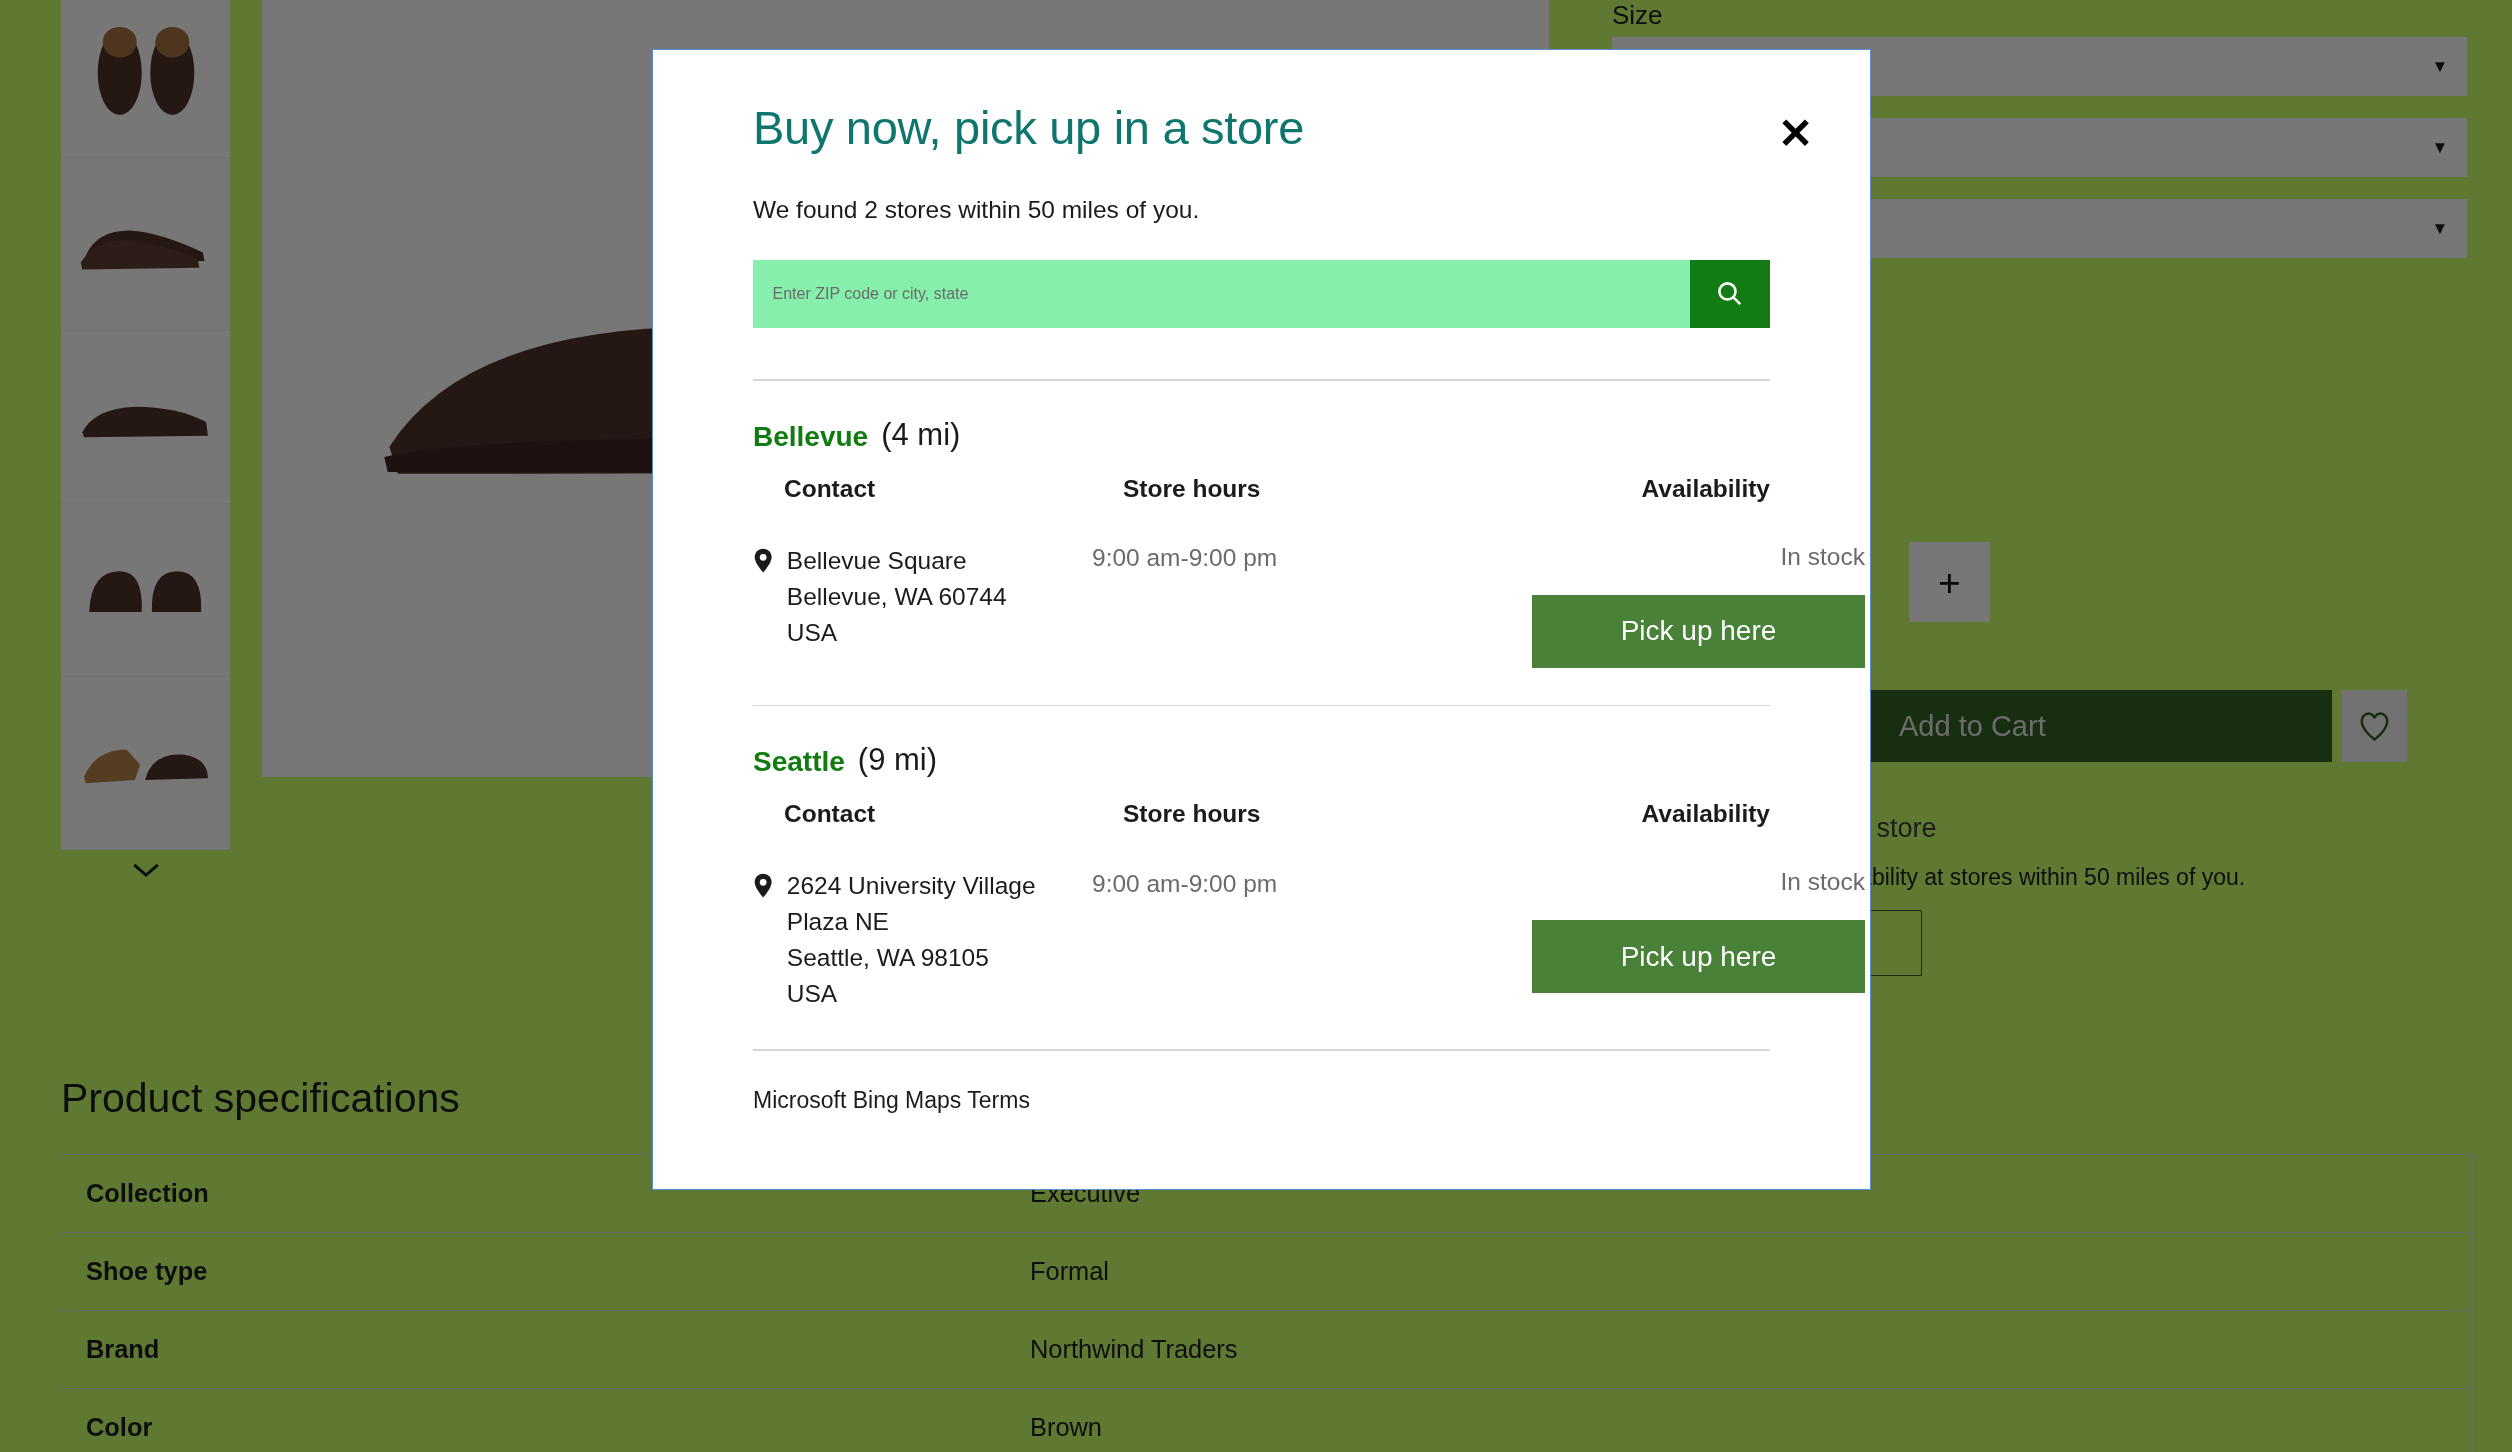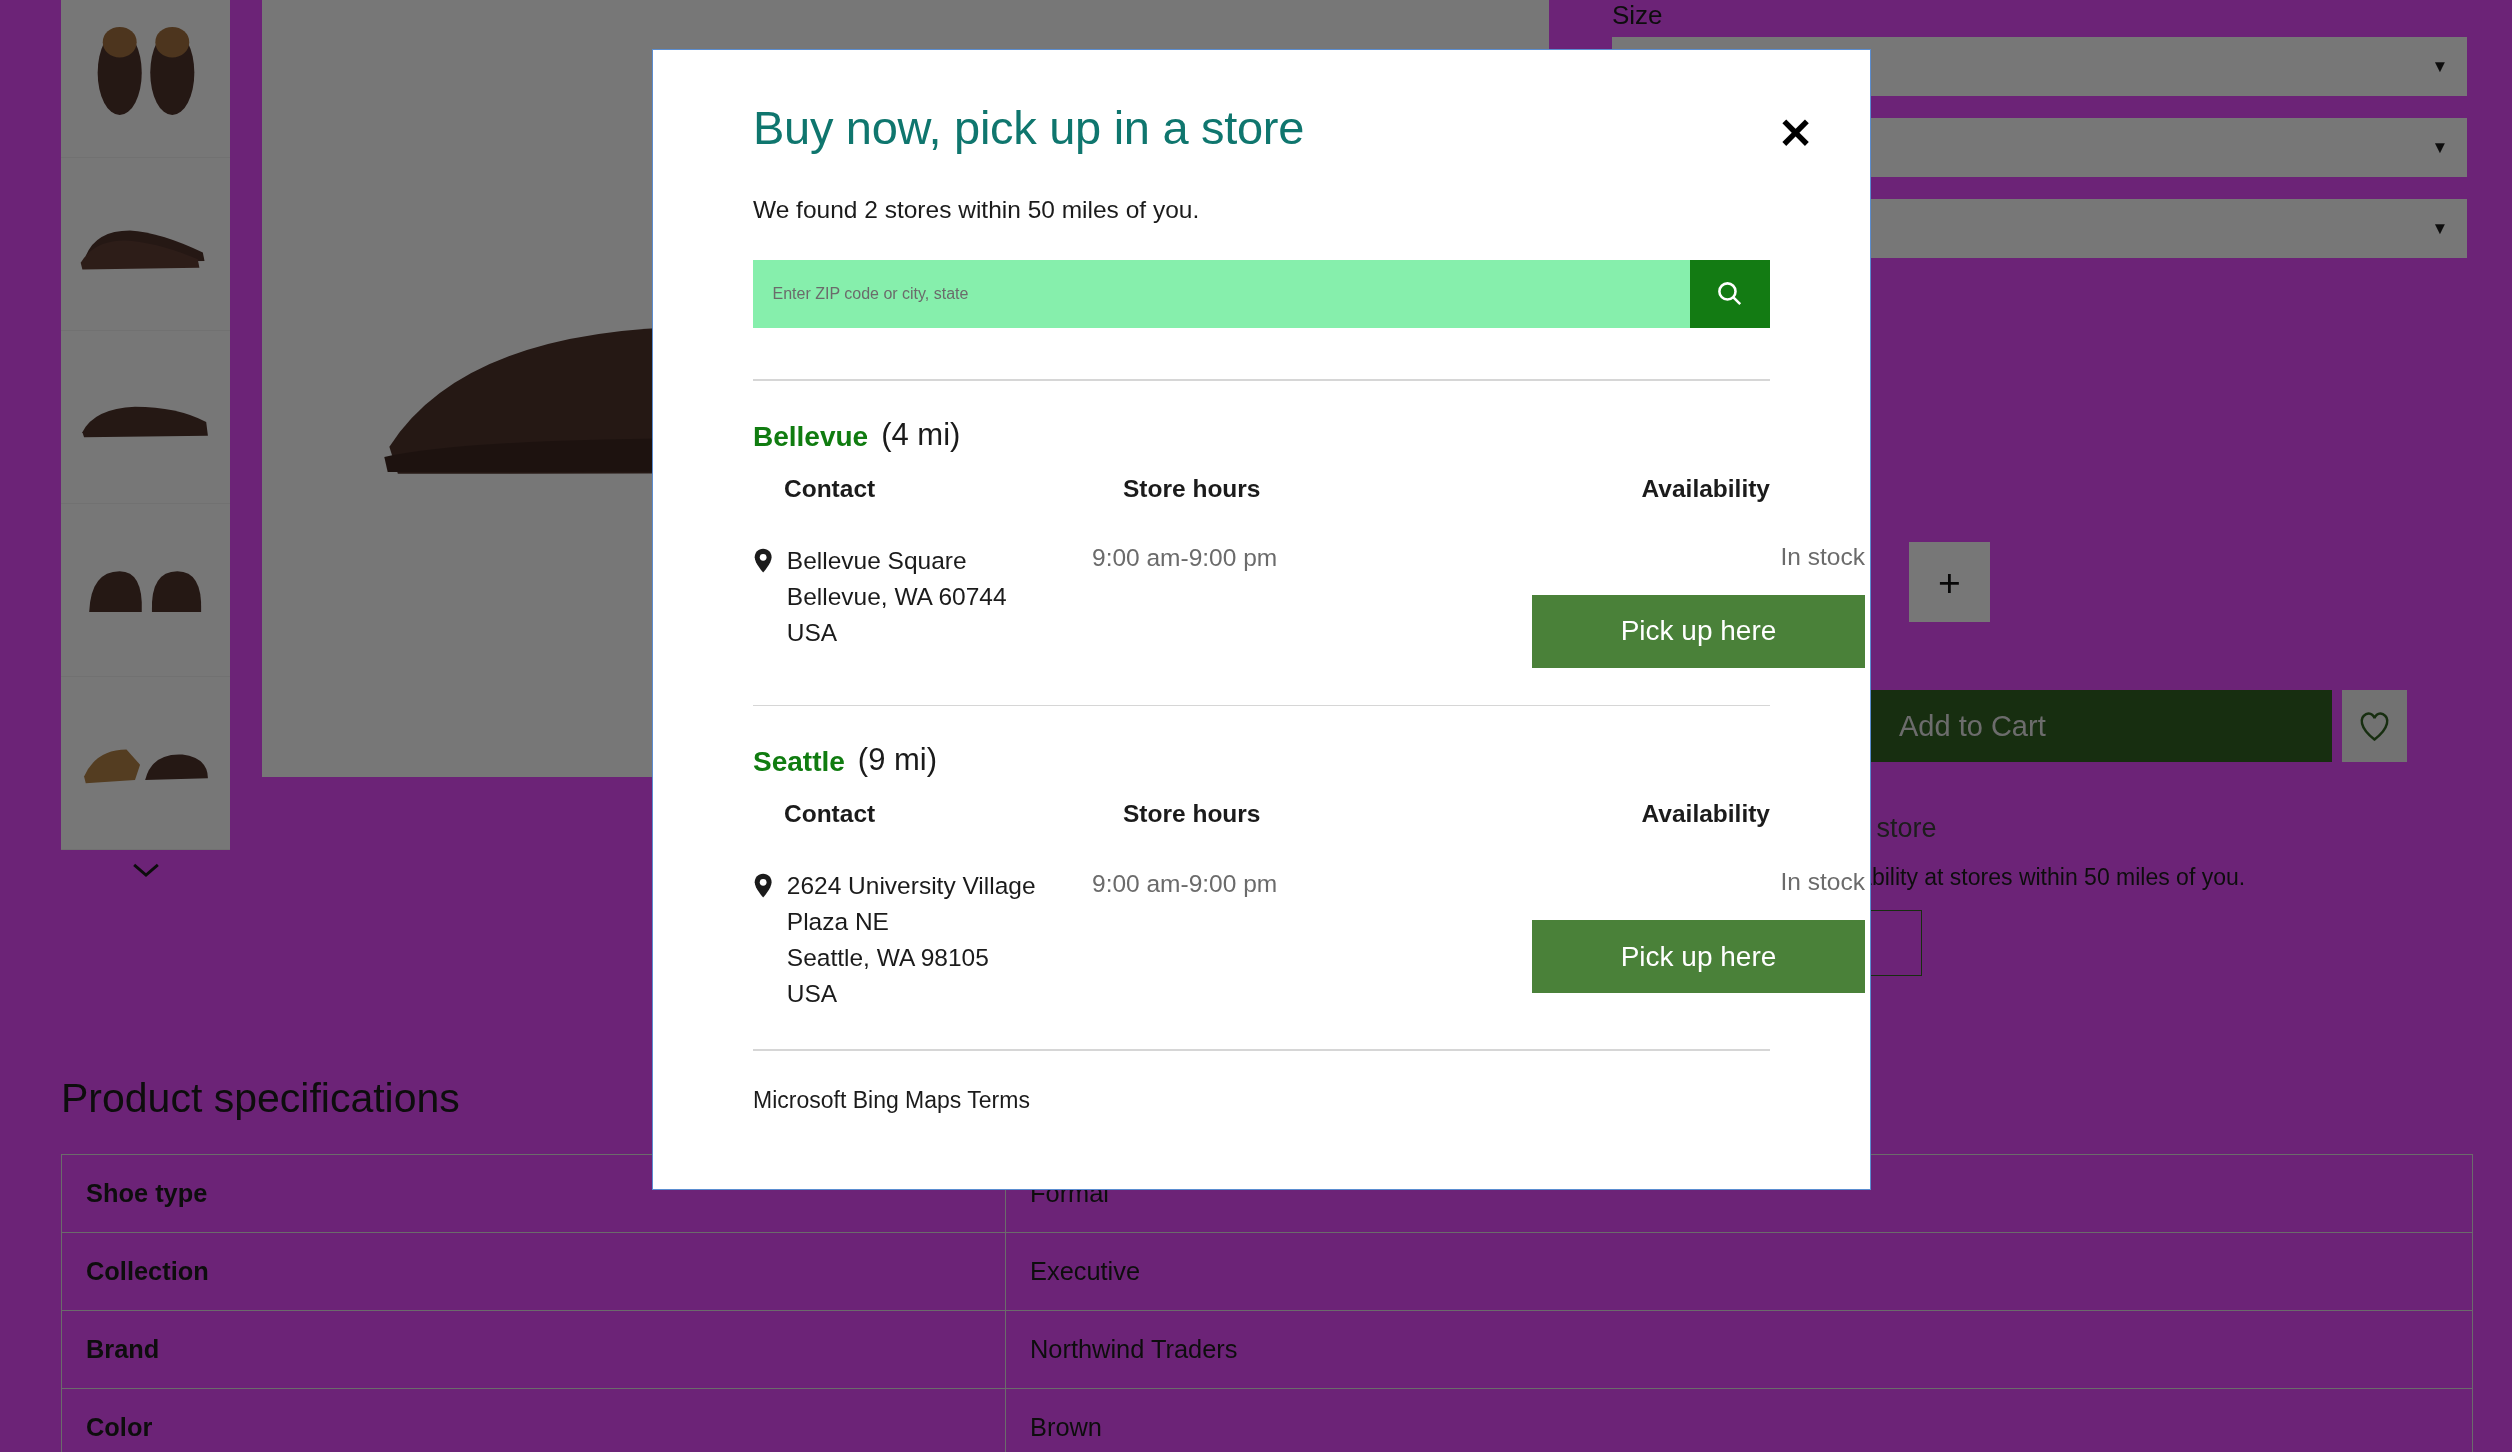--- a/index.html
+++ b/index.html
@@ -4,21 +4,21 @@
 <style>
   * { margin:0; padding:0; box-sizing:border-box; }
   html, body {
     width:2512px; height:1452px;
     overflow:hidden;
     font-family:"Liberation Sans", sans-serif;
     background:#ffffff;
   }
 
   
-  #page { position:absolute; inset:0; background:#d946ef; }
+  #page { position:absolute; inset:0; background:#bef264; }
 
   .bg-dim-layer { position:absolute; inset:0; background:rgba(0,0,0,0.5); z-index:50; pointer-events:none; }
 
   
   .thumb-rail {
     position:absolute; left:61px; top:-15.2px; width:169px;
   }
   .thumb {
     width:169px; height:173px;
     background:#efefef;
@@ -243,26 +243,26 @@
     <div class="pickup-title">a store</div>
     <div class="pickup-sub">lability at stores within 50 miles of you.</div>
     <div class="pickup-box"></div>
   </div>
 
   <div class="specs">
     <div class="specs-h">Product specifications</div>
     <table class="specs-table">
       <tbody>
         <tr>
+          <td class="k">Collection</td>
+          <td class="v">Executive</td>
+        </tr>
+        <tr>
           <td class="k">Shoe type</td>
           <td class="v">Formal</td>
-        </tr>
-        <tr>
-          <td class="k">Collection</td>
-          <td class="v">Executive</td>
         </tr>
         <tr>
           <td class="k">Brand</td>
           <td class="v">Northwind Traders</td>
         </tr>
         <tr>
           <td class="k">Color</td>
           <td class="v">Brown</td>
         </tr>
       </tbody>

